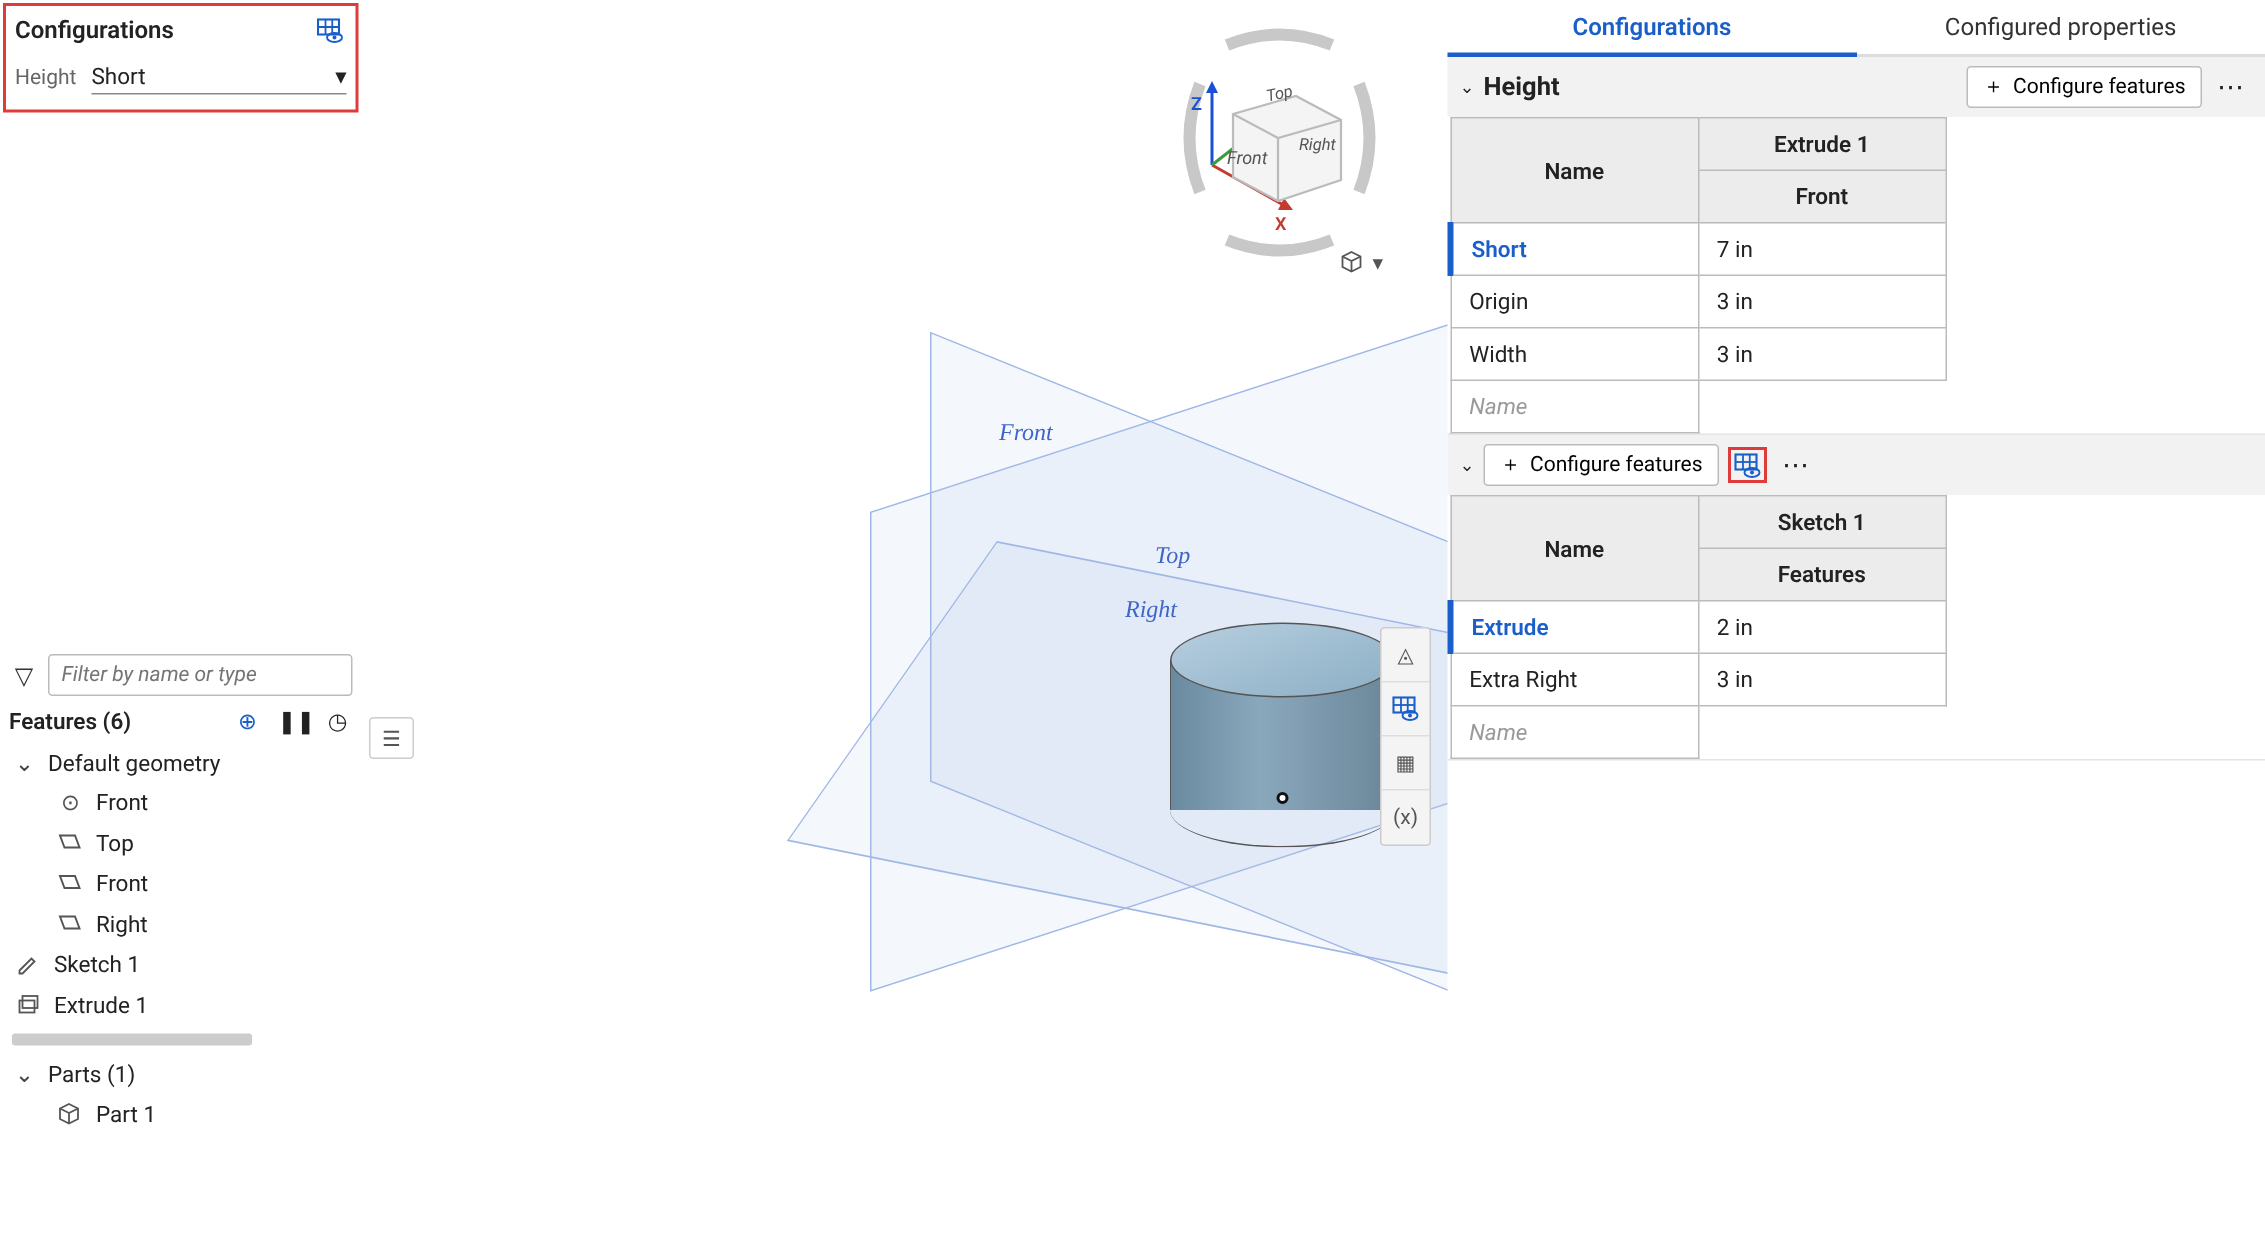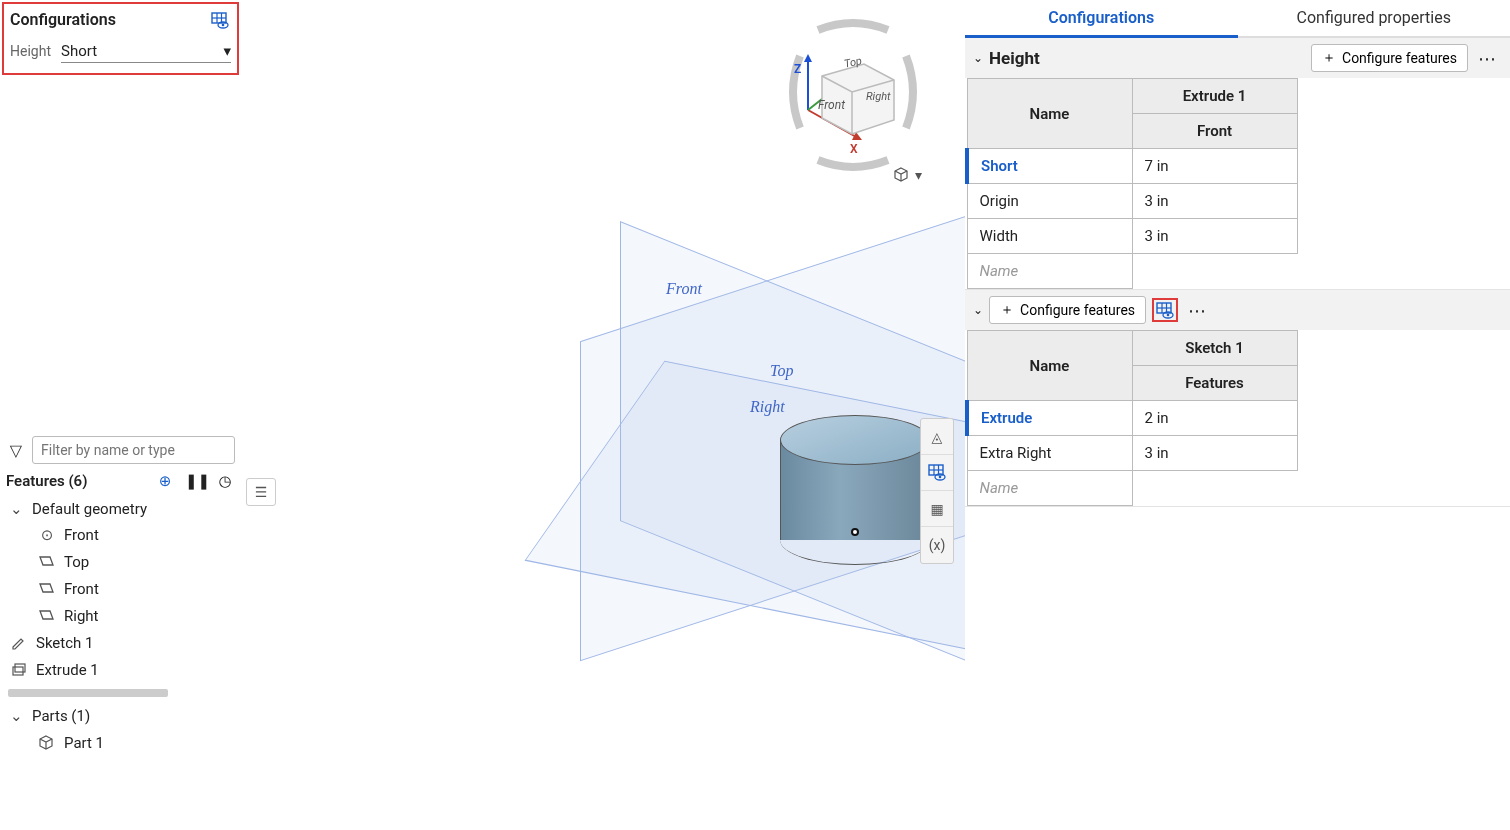--- a/index.html
+++ b/index.html
@@ -12,21 +12,21 @@
 }
 .config-box-header { display: flex; justify-content: space-between; align-items: center; font-weight: 600; font-size: 16px; }
 .config-box-header .icon-btn { color: #1a5fc9; border:1px solid transparent; padding:1px; }
 .config-row { display: flex; align-items: baseline; margin-top: 8px; gap: 10px; }
 .config-row .lbl { color: #666; font-size: 14px; }
 .config-select { flex: 1; display: flex; justify-content: space-between; align-items: center; border-bottom: 1px solid #888; font-size: 15px; padding: 2px 0; }
 
 
 .feature-panel { position: absolute; left: 2px; top: 432px; width: 237px; }
 .filter-row { display: flex; gap: 6px; align-items: center; padding: 4px 4px; }
-.filter-row input { flex:1; border:1px solid #bbb; border-radius:3px; padding:5px 8px; color:#888; font-size:14px; }
+.filter-row input { flex:1; border:1px solid #bbb; border-radius:3px; padding:5px 8px; font-style:italic; color:#888; font-size:14px; }
 .filter-row .funnel { width:20px; text-align:center; color:#333; }
 .feat-head { display:flex; align-items:center; gap:10px; padding:4px 4px; font-size:15px; font-weight:600; }
 .feat-head .spacer { flex:1; }
 .feat-head .tb-icon { width:20px; text-align:center; font-weight:normal; }
 .tree { font-size:15px; padding: 2px 6px; }
 .tree-item { display:flex; align-items:center; gap:8px; padding:4px 2px; }
 .tree-item .caret { width:14px; color:#444; }
 .tree-item .indent1 { width:20px; }
 .tree-item .glyph { width:18px; text-align:center; color:#555; }
 .scroll-strip { height:8px; background:#ccc; margin:4px 6px; border-radius:2px; width: 160px;}

